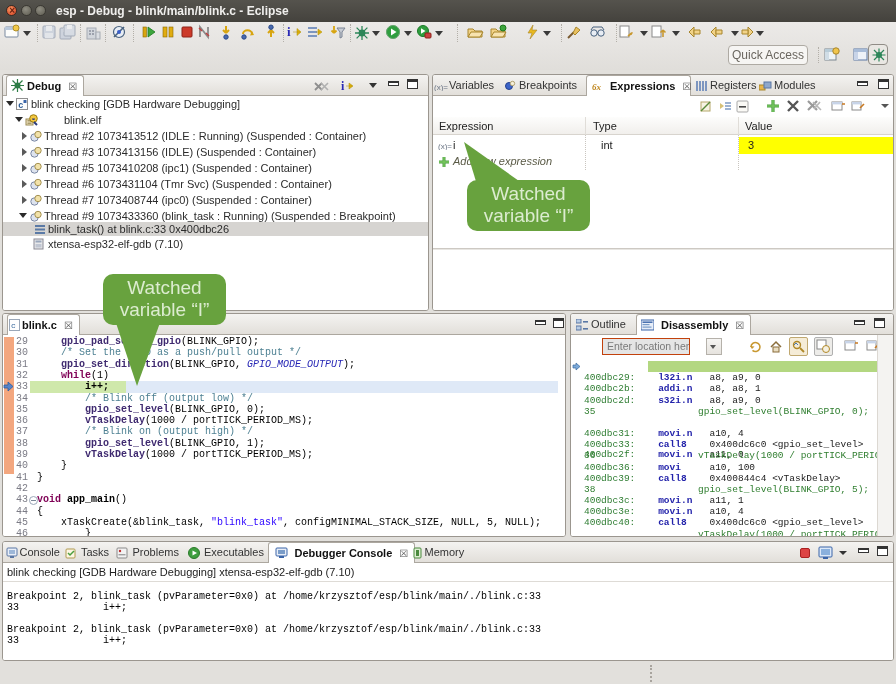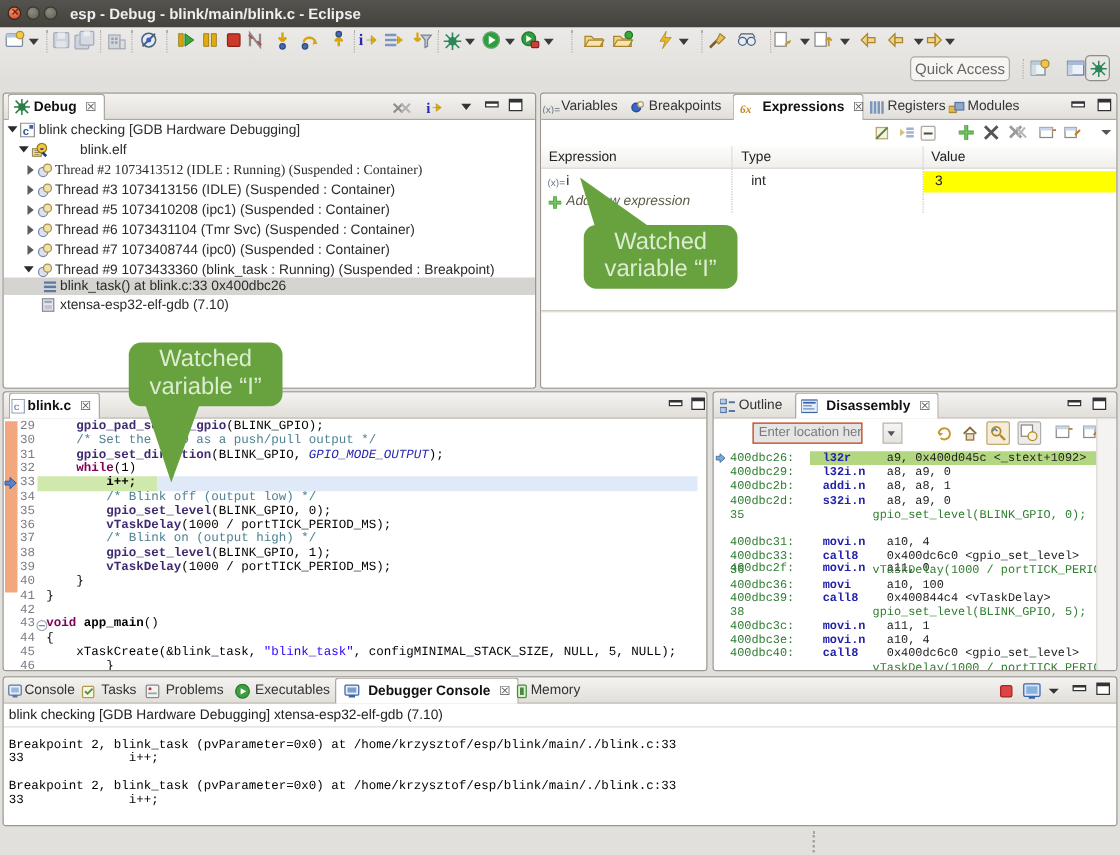--- a/index.html
+++ b/index.html
@@ -254,21 +254,21 @@
       <div class="arrowE" style="left:12px;top:5px;"></div>
       <svg style="position:absolute;left:22px;top:2px;" width="13" height="12">
           <rect x="1" y="5" width="7" height="6" fill="#efe3c0" stroke="#9a8a55"></rect>
           <path d="M2.5 6.5h4M2.5 8h4M2.5 9.5h4" stroke="#8a7a45" stroke-width="0.7"></path>
           <circle cx="8.5" cy="4.5" r="3.8" fill="#f2c63e" stroke="#9a7a10"></circle>
           <path d="M7 4.5a1.5 1.5 0 1 0 3 0" fill="#2a3a7e"></path>
           <path d="M9 8l3 3" stroke="#2a3a7e" stroke-width="2"></path>
         </svg>
       <span style="position:absolute;left:36px;top:2px;margin-left:25px;">blink.elf</span>
     </div>
-    <div class="treerow" style="top:32px;font-family:Liberation Serif, serif;">
+    <div class="treerow" style="top:32px;">
       <div class="arrowC" style="left:19px;top:4px;"></div>
       <svg class="thico" style="position:absolute;left:27px;top:2px;" width="12" height="12">
           <circle cx="4.5" cy="7.5" r="3.7" fill="#dde3ee" stroke="#7a87a3"></circle>
           <circle cx="8" cy="4.5" r="3.2" fill="#f2e2a9" stroke="#a39051"></circle>
         </svg>
       <span style="position:absolute;left:41px;top:2px;">Thread #2 1073413512 (IDLE : Running) (Suspended : Container)</span>
     </div>
     <div class="treerow" style="top:48px;">
       <div class="arrowC" style="left:19px;top:4px;"></div>
       <svg class="thico" style="position:absolute;left:27px;top:2px;" width="12" height="12">
@@ -552,21 +552,20 @@
           <path d="M9 9l4-4" stroke="#c87820" stroke-width="1.6"></path>
         </svg>
       <div style="position:absolute;left:309px;top:9px;width:0;height:0;border-left:4px solid transparent;border-right:4px solid transparent;border-top:4px solid #555;"></div>
     </div>
 
     <div style="position:absolute;left:77px;top:26px;width:229px;height:11.2px;background:#b3d781;"></div>
     <svg style="position:absolute;left:1px;top:27px;" width="10" height="9">
         <path d="M1 3h3V1l4 3.5L4 8V6H1z" fill="#7ba8d8" stroke="#3a6a9e" stroke-width="0.7"></path>
       </svg>
     <div style="position:absolute;left:0;top:0;width:306px;height:224px;overflow:hidden;">
-      <div class="dl" style="top:26px;"><span class="addr">400dbc26:</span>    <span class="opc">l32r</span>     a9, 0x400d045c &lt;_stext+1092&gt;</div>
       <div class="dl" style="top:37.2px;"><span class="addr">400dbc29:</span>    <span class="opc">l32i.n</span>   a8, a9, 0</div>
       <div class="dl" style="top:48.3px;"><span class="addr">400dbc2b:</span>    <span class="opc">addi.n</span>   a8, a8, 1</div>
       <div class="dl" style="top:59.5px;"><span class="addr">400dbc2d:</span>    <span class="opc">s32i.n</span>   a8, a9, 0</div>
       <div class="dl srcl" style="top:70.7px;">35                  gpio_set_level(BLINK_GPIO, 0);</div>
       <div class="dl" style="top:81.9px;margin-top:32px;"><span class="addr">400dbc2f:</span>    <span class="opc">movi.n</span>   a11, 0</div>
       <div class="dl" style="top:93px;"><span class="addr">400dbc31:</span>    <span class="opc">movi.n</span>   a10, 4</div>
       <div class="dl" style="top:104.2px;"><span class="addr">400dbc33:</span>    <span class="opc">call8</span>    0x400dc6c0 &lt;gpio_set_level&gt;</div>
       <div class="dl srcl" style="top:115.4px;">36                  vTaskDelay(1000 / portTICK_PERIOD_MS);</div>
       <div class="dl" style="top:126.6px;"><span class="addr">400dbc36:</span>    <span class="opc">movi</span>     a10, 100</div>
       <div class="dl" style="top:137.7px;"><span class="addr">400dbc39:</span>    <span class="opc">call8</span>    0x400844c4 &lt;vTaskDelay&gt;</div>

